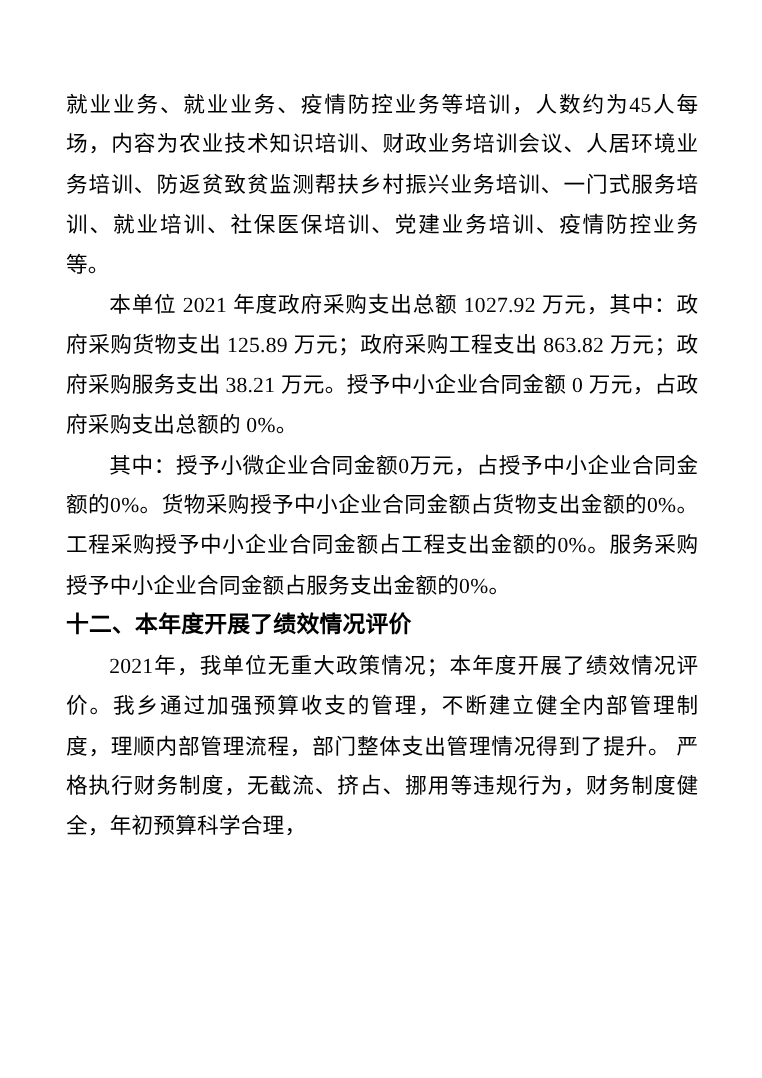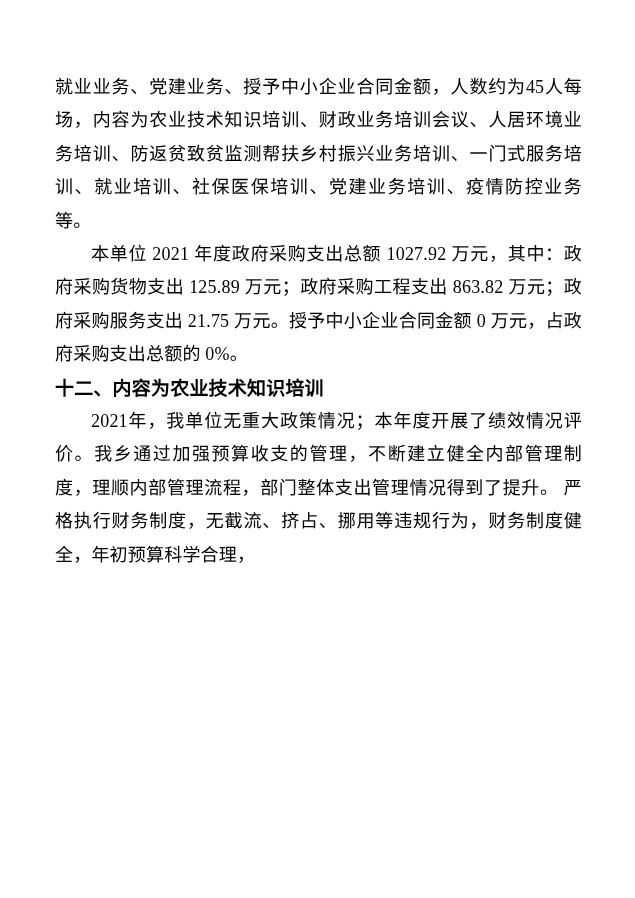--- a/index.html
+++ b/index.html
@@ -44,26 +44,27 @@
     text-align: left;
     letter-spacing: 0.2px;
   }
 </style>
 </head>
 <body>
 
 <div class="page">
   <div class="content">
 
-    <p class="body-para">就业业务、党建业务、授予中小企业合同金额，人数约为45人每场，内容为农业技术知识培训、财政业务培训会议、人居环境业务培训、防返贫致贫监测帮扶乡村振兴业务培训、一门式服务培训、就业培训、社保医保培训、党建业务培训、疫情防控业务等。</p>
+    <p class="body-para">就业业务、就业业务、疫情防控业务等培训，人数约为45人每场，内容为农业技术知识培训、财政业务培训会议、人居环境业务培训、防返贫致贫监测帮扶乡村振兴业务培训、一门式服务培训、就业培训、社保医保培训、党建业务培训、疫情防控业务等。</p>
 
 
-    <p class="body-para indent">本单位 2021 年度政府采购支出总额 1027.92 万元，其中：政府采购货物支出 125.89 万元；政府采购工程支出 863.82 万元；政府采购服务支出 21.75 万元。授予中小企业合同金额 0 万元，占政府采购支出总额的 0%。</p>
+    <p class="body-para indent">本单位 2021 年度政府采购支出总额 1027.92 万元，其中：政府采购货物支出 125.89 万元；政府采购工程支出 863.82 万元；政府采购服务支出 38.21 万元。授予中小企业合同金额 0 万元，占政府采购支出总额的 0%。</p>
 
+    <p class="body-para indent">其中：授予小微企业合同金额0万元，占授予中小企业合同金额的0%。货物采购授予中小企业合同金额占货物支出金额的0%。工程采购授予中小企业合同金额占工程支出金额的0%。服务采购授予中小企业合同金额占服务支出金额的0%。</p>
 
-    <h2 class="section-heading">十二、内容为农业技术知识培训</h2>
+    <h2 class="section-heading">十二、本年度开展了绩效情况评价</h2>
 
 
 
     <p class="body-para indent">2021年，我单位无重大政策情况；本年度开展了绩效情况评价。我乡通过加强预算收支的管理，不断建立健全内部管理制度，理顺内部管理流程，部门整体支出管理情况得到了提升。 严格执行财务制度，无截流、挤占、挪用等违规行为，财务制度健全，年初预算科学合理，</p>
 
   </div>
 </div>
 
 </body></html>

